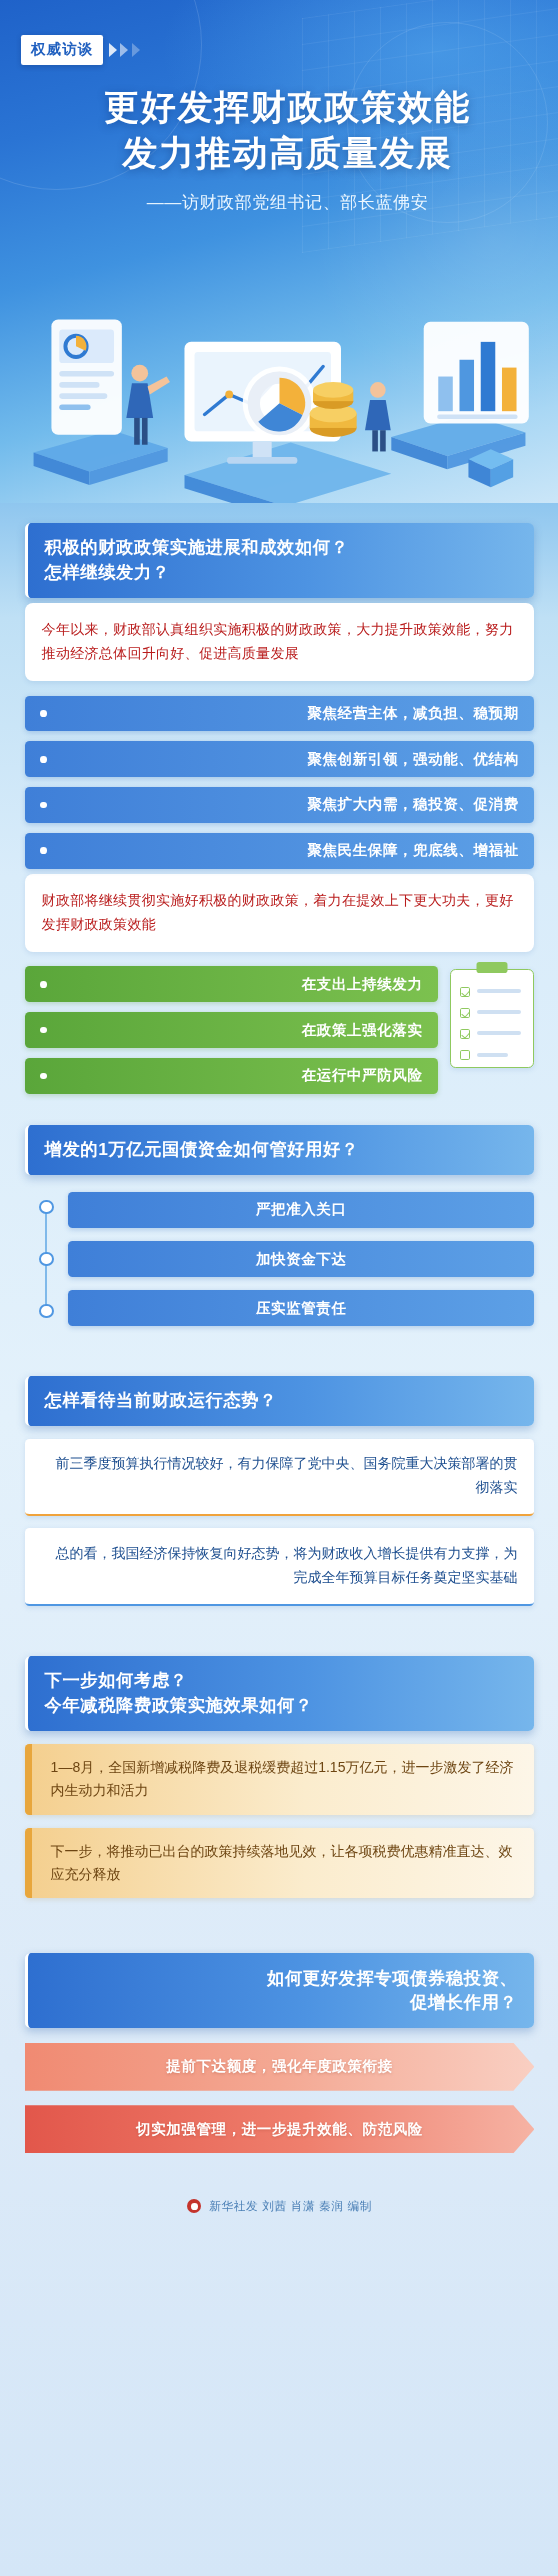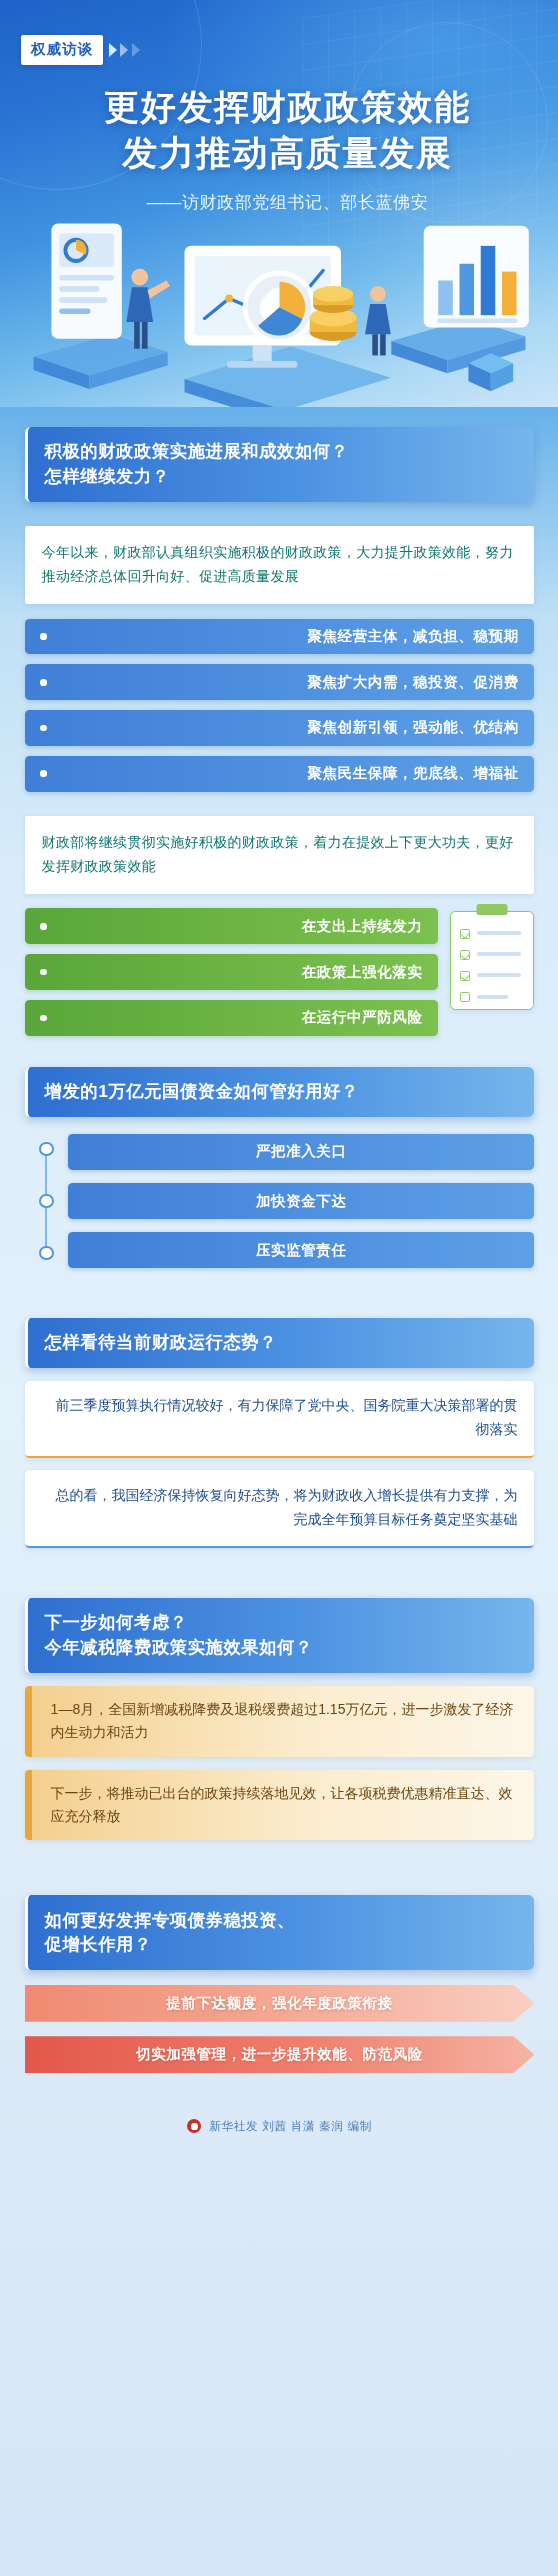--- a/index.html
+++ b/index.html
@@ -14,21 +14,21 @@
     width: 559px;
     min-height: 2576px;
     position: relative;
     background: linear-gradient(180deg, #2b6fd4 0%, #3e8ae0 8%, #69b2ea 16%, #bfe0f5 24%, #d9ecfa 34%, #e3f1fb 55%, #dceaf8 80%, #d4e6f7 100%);
     overflow: hidden;
   }
 
   
   .hero {
     position: relative;
-    height: 407px;
+    height: 503px;
     background:
       radial-gradient(ellipse 391px 201px at 78% 10%, rgba(90,175,240,0.55) 0%, rgba(90,175,240,0) 70%),
       linear-gradient(165deg, #1f62c9 0%, #2a74d4 22%, #3f92e0 45%, #72bbec 68%, #a9d7f4 85%, #cbe6f8 100%);
     overflow: hidden;
   }
   .hero-deco {
     position: absolute;
     pointer-events: none;
   }
   .d1 { width: 291px; height: 291px; border-radius: 50%; border: 1.1px solid rgba(255,255,255,0.13); top: -101px; left: -89px; }
@@ -103,26 +103,26 @@
     font-weight: bold;
     line-height: 1.42;
     letter-spacing: 0.6px;
     box-shadow: 0 3.4px 9px rgba(40,95,170,0.28);
     border-left: 3.9px solid #ffffff;
   }
   .q-head .ln { display: block; }
 
   .card {
     background: #ffffff;
-    border-radius: 2px;
-    margin-top: 24px;
+    border-radius: 8px;
+    margin-top: 5px;
     padding: 14.5px 17px 15.6px;
     font-size: 14px;
     line-height: 1.72;
-    color: #0f766e;
+    color: #b91c1c;
     letter-spacing: 0.3px;
     box-shadow: 0 1.7px 5.6px rgba(80,130,190,0.16);
   }
 
   .pill-list { margin-top: 14.5px; display: flex; flex-direction: column; gap: 10px; }
   .pill {
     background: linear-gradient(90deg, #3f7fd8 0%, #5da0e6 100%);
     color: #ffffff;
     border-radius: 4.5px;
     font-size: 14.5px;
@@ -223,21 +223,21 @@
   }
   .banner:before {
     content: "";
     position: absolute; left: 0; top: 0; bottom: 0; width: 7.8px;
     background: #e8a63c; border-radius: 4.5px 0 0 4.5px;
   }
 
   
   .arrow-bar {
     margin-top: 14.5px;
-    height: 37px;
+    height: 48px;
     display: flex;
     align-items: center;
     justify-content: center;
     color: #ffffff;
     font-size: 14.5px;
     font-weight: bold;
     letter-spacing: 0.6px;
     background: linear-gradient(90deg, #f08a72 0%, #f4a893 50%, #f9cfc2 100%);
     clip-path: polygon(0 0, calc(100% - 21px) 0, 100% 50%, calc(100% - 21px) 100%, 0 100%);
     text-shadow: 0 1.1px 2.8px rgba(140,50,30,0.28);
@@ -392,25 +392,25 @@
       <p>今年以来，财政部认真组织实施积极的财政政策，大力提升政策效能，努力推动经济总体回升向好、促进高质量发展</p>
     </div>
 
     <div class="pill-list">
       <div class="pill">
         <span class="dot"></span>
         <span>聚焦经营主体，减负担、稳预期</span>
       </div>
       <div class="pill">
         <span class="dot"></span>
-        <span>聚焦扩大内需，稳投资、促消费</span>
+        <span>聚焦创新引领，强动能、优结构</span>
       </div>
       <div class="pill">
         <span class="dot"></span>
-        <span>聚焦创新引领，强动能、优结构</span>
+        <span>聚焦扩大内需，稳投资、促消费</span>
       </div>
       <div class="pill">
         <span class="dot"></span>
         <span>聚焦民生保障，兜底线、增福祉</span>
       </div>
     </div>
 
     <div class="card">
       <p>财政部将继续贯彻实施好积极的财政政策，着力在提效上下更大功夫，更好发挥财政政策效能</p>
     </div>
@@ -486,21 +486,21 @@
       <span class="ln">今年减税降费政策实施效果如何？</span>
     </div>
     <div class="banner">
       <span>1—8月，全国新增减税降费及退税缓费超过1.15万亿元，进一步激发了经济内生动力和活力</span>
     </div>
     <div class="banner">
       <span>下一步，将推动已出台的政策持续落地见效，让各项税费优惠精准直达、效应充分释放</span>
     </div>
   </div>
 
-  <div class="section" style="margin-top:55px;">
+  <div class="section" style="margin-top:55px;text-align:right;">
     <div class="q-head">
       <span class="ln">如何更好发挥专项债券稳投资、</span>
       <span class="ln">促增长作用？</span>
     </div>
     <div class="arrow-bar">
       <span>提前下达额度，强化年度政策衔接</span>
     </div>
     <div class="arrow-bar red">
       <span>切实加强管理，进一步提升效能、防范风险</span>
     </div>

